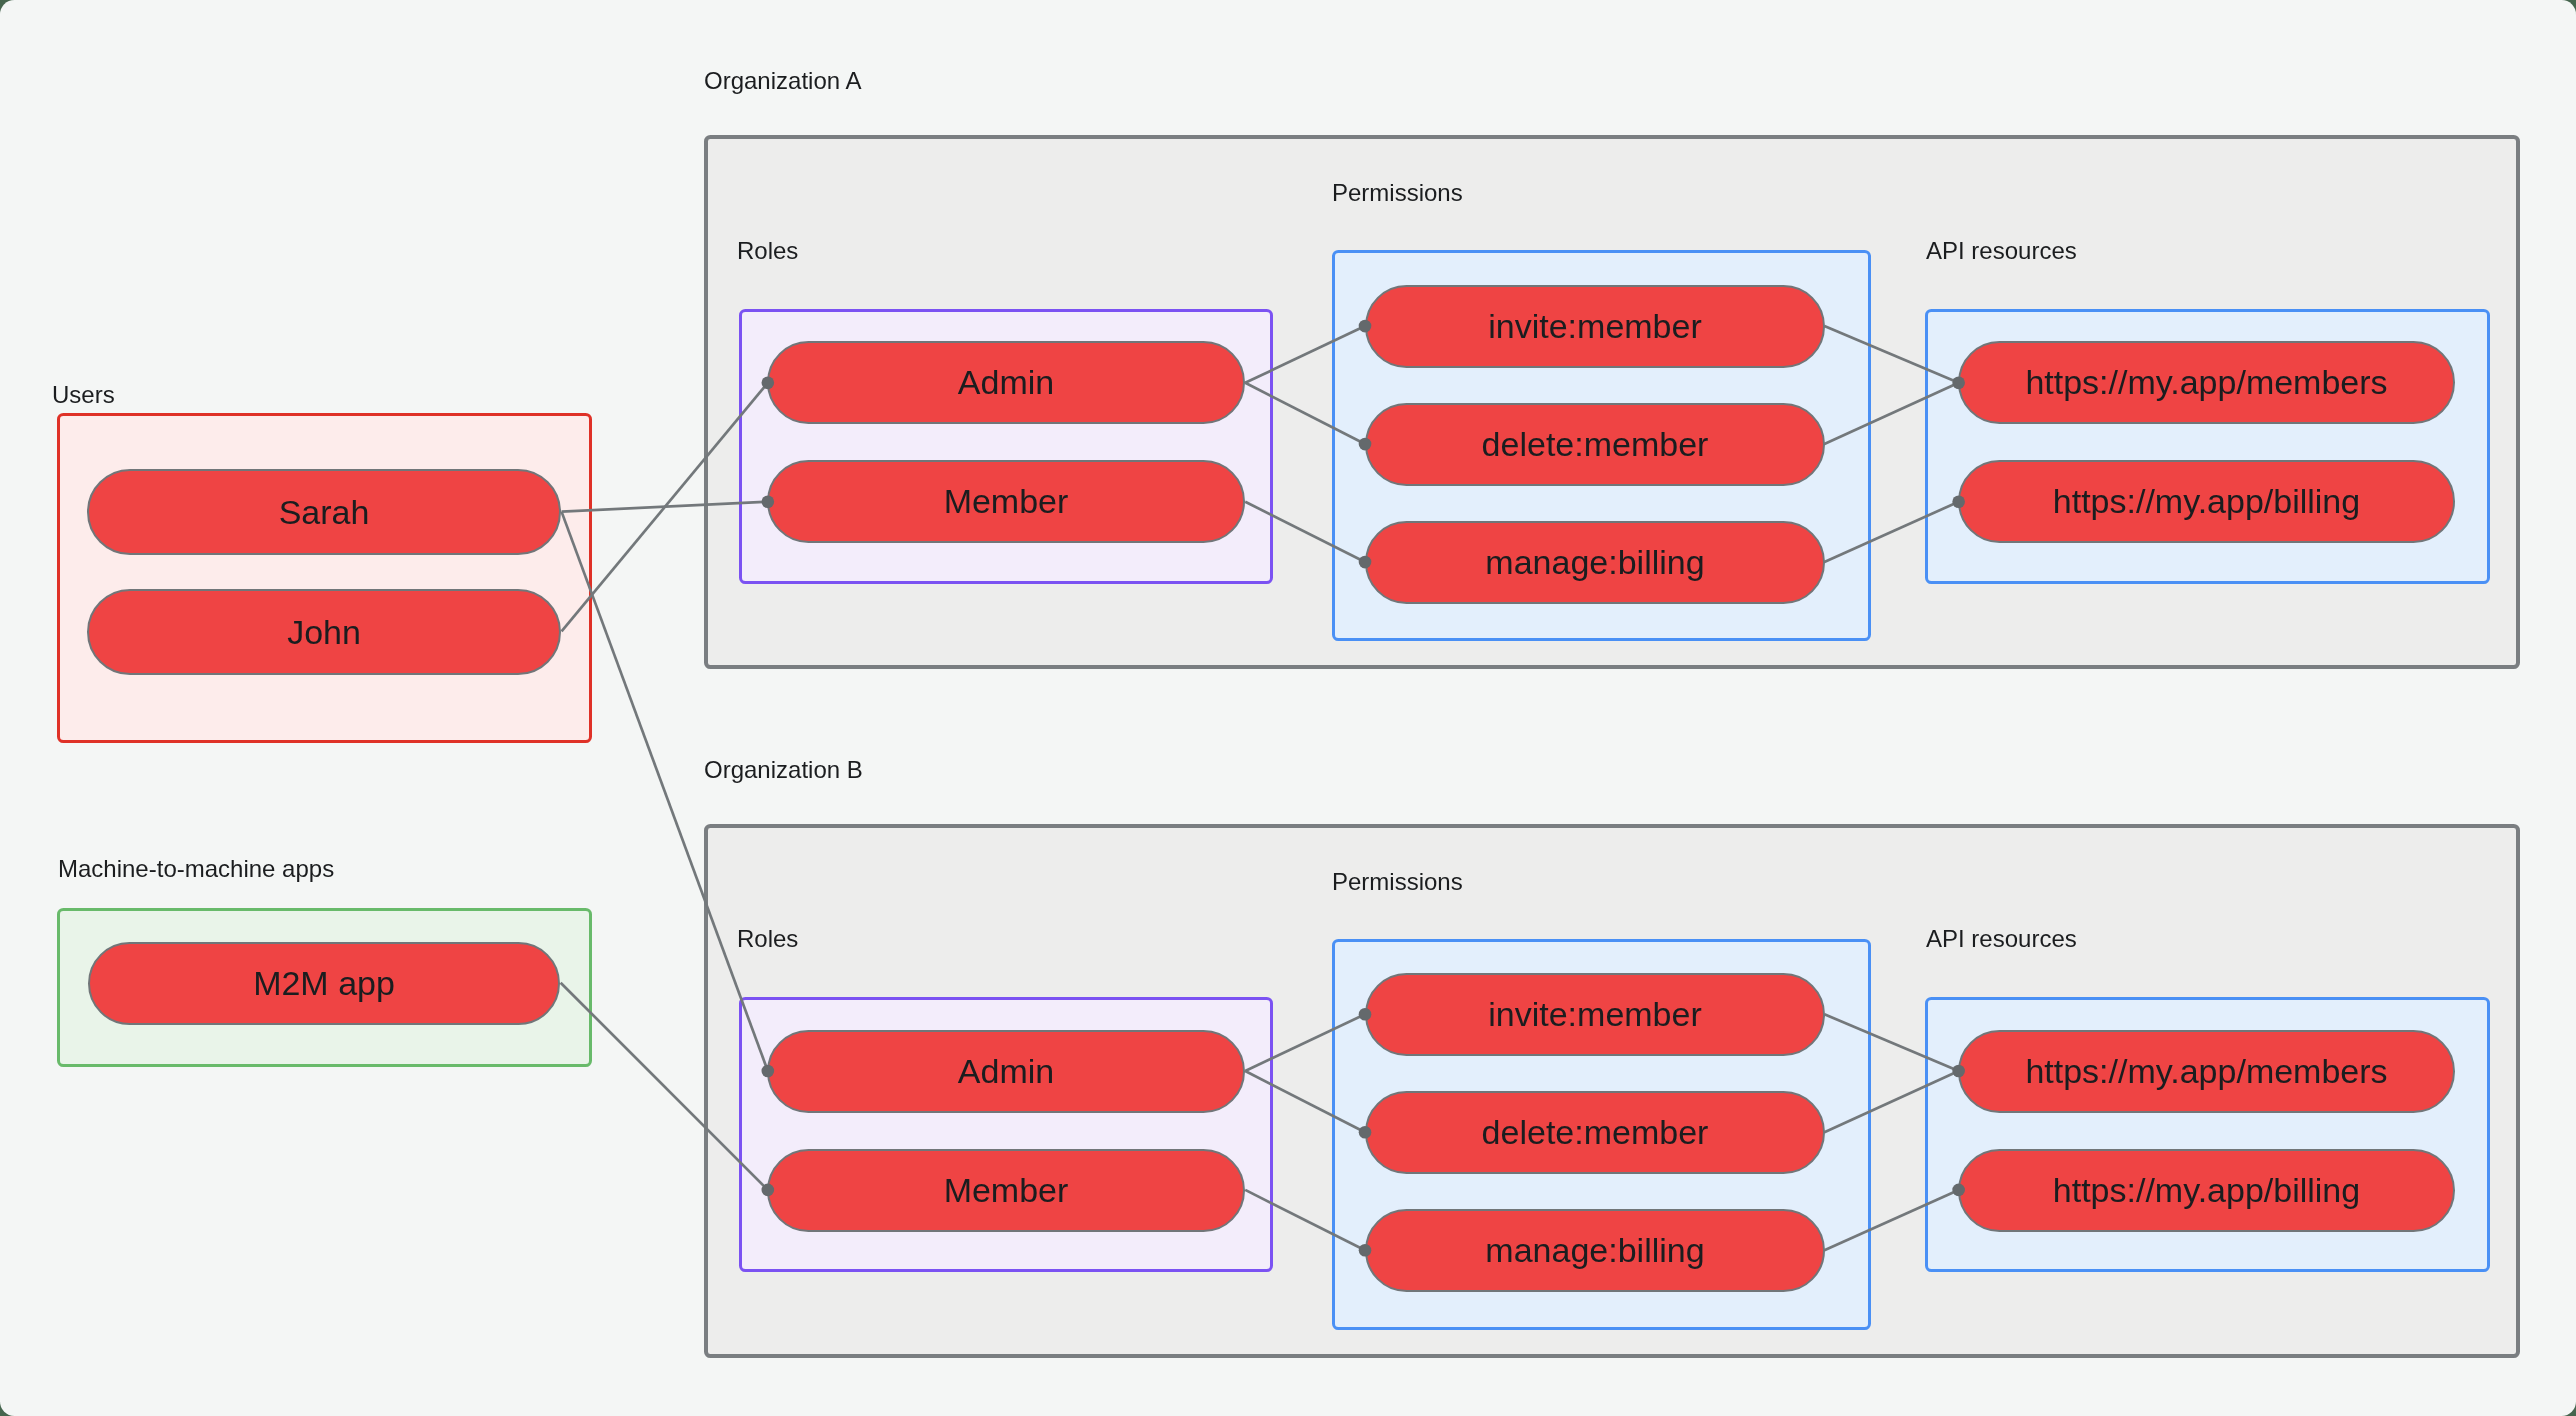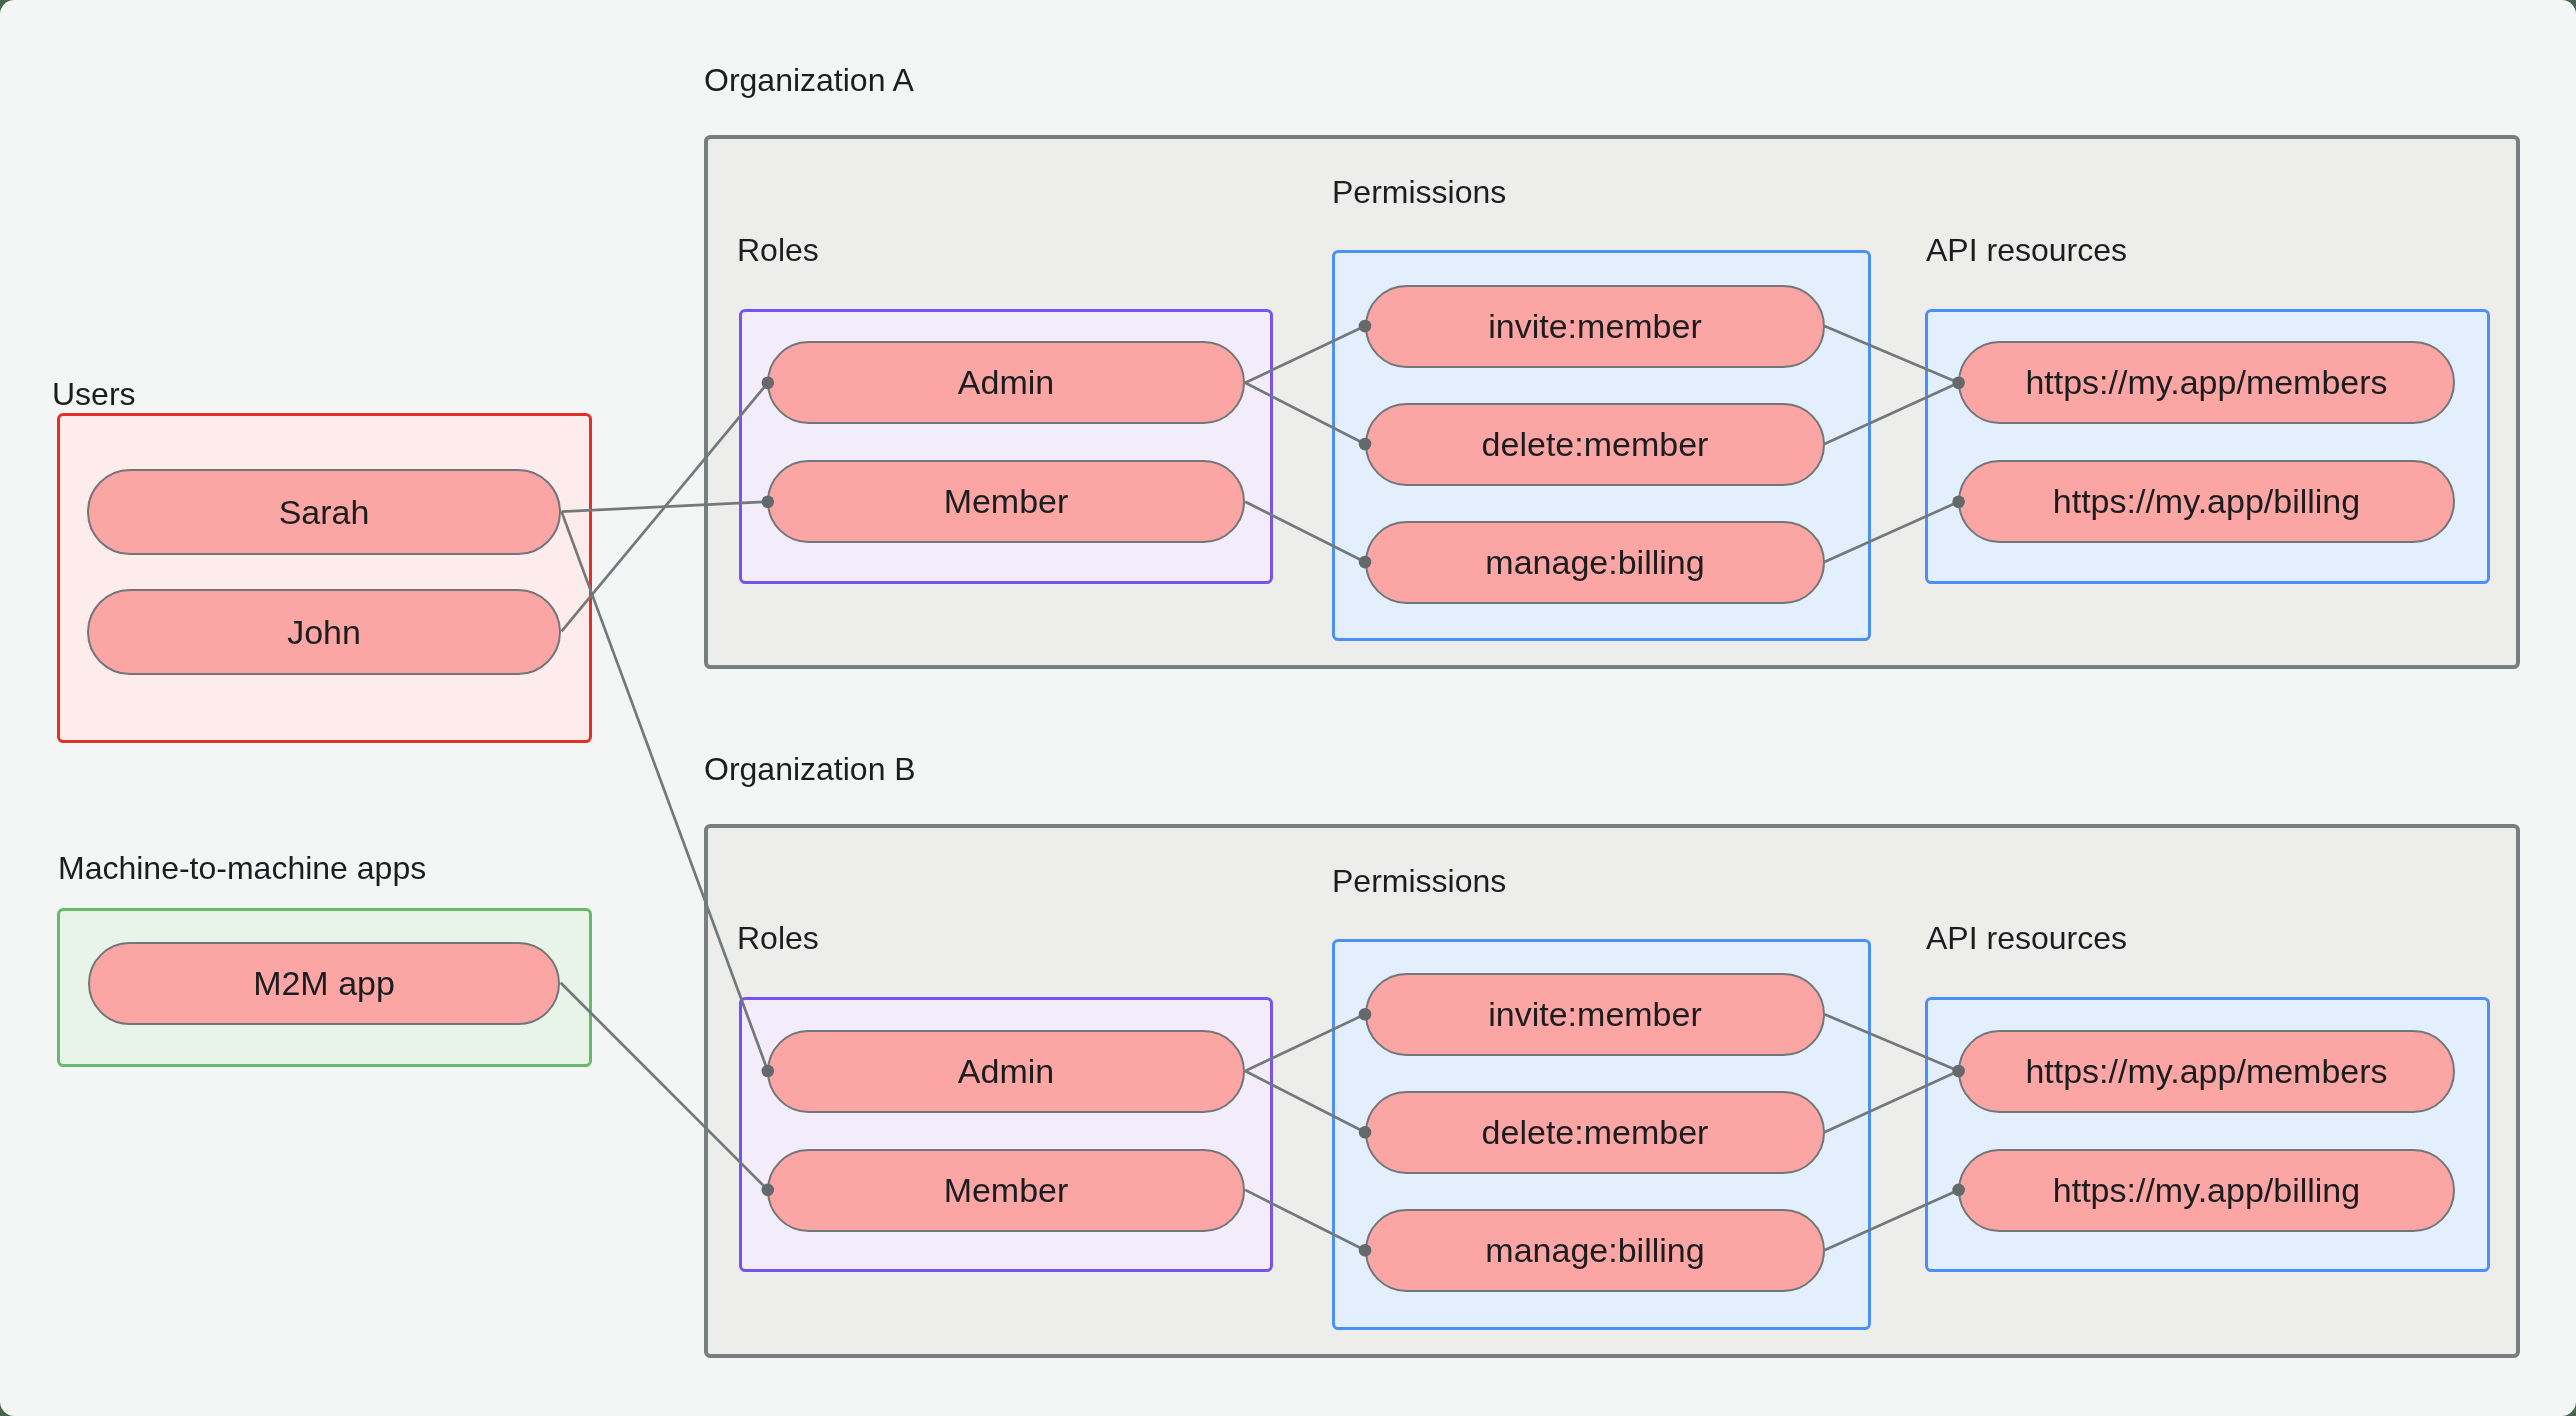--- a/index.html
+++ b/index.html
@@ -12,40 +12,40 @@
     position: relative;
     width: 2576px;
     height: 1416px;
     background: var(--page_bg, #f4f6f5);
     border-radius: 14.4px;
     overflow: hidden;
     color: var(--text, #1b1d1f);
   }
   .section-label {
     position: absolute;
-    font-size: 32px;
+    font-size: 24px;
     line-height: 43px;
     font-weight: 400;
     color: var(--text, #1b1d1f);
     white-space: nowrap;
   }
   .zone {
     position: absolute;
     border-radius: 6.3px;
     box-sizing: border-box;
   }
   .zone.org   { background: var(--org_fill, #ededec);  border: 4.5px solid var(--org_border, #7a7e81); }
   .zone.users { background: var(--users_fill, #fdeceb); border: 3.2px solid var(--users_border, #df3127); }
   .zone.m2m   { background: var(--m2m_fill, #e9f4e9);  border: 3.2px solid var(--m2m_border, #68ba6a); }
   .zone.roles { background: var(--roles_fill, #f3edfb); border: 3.2px solid var(--roles_border, #7b52f2); }
   .zone.blue  { background: var(--perm_fill, #e3effc);  border: 3.2px solid var(--perm_border, #4a90f5); }
   .pill {
     position: absolute;
     box-sizing: border-box;
-    background: #fca5a5;
+    background: #ef4444;
     border: 2.7px solid var(--pill_border, #717679);
     border-radius: 900px;
     display: flex;
     align-items: center;
     justify-content: center;
     font-size: 34px;
     color: var(--text, #1b1d1f);
     white-space: nowrap;
   }
   #wires {

